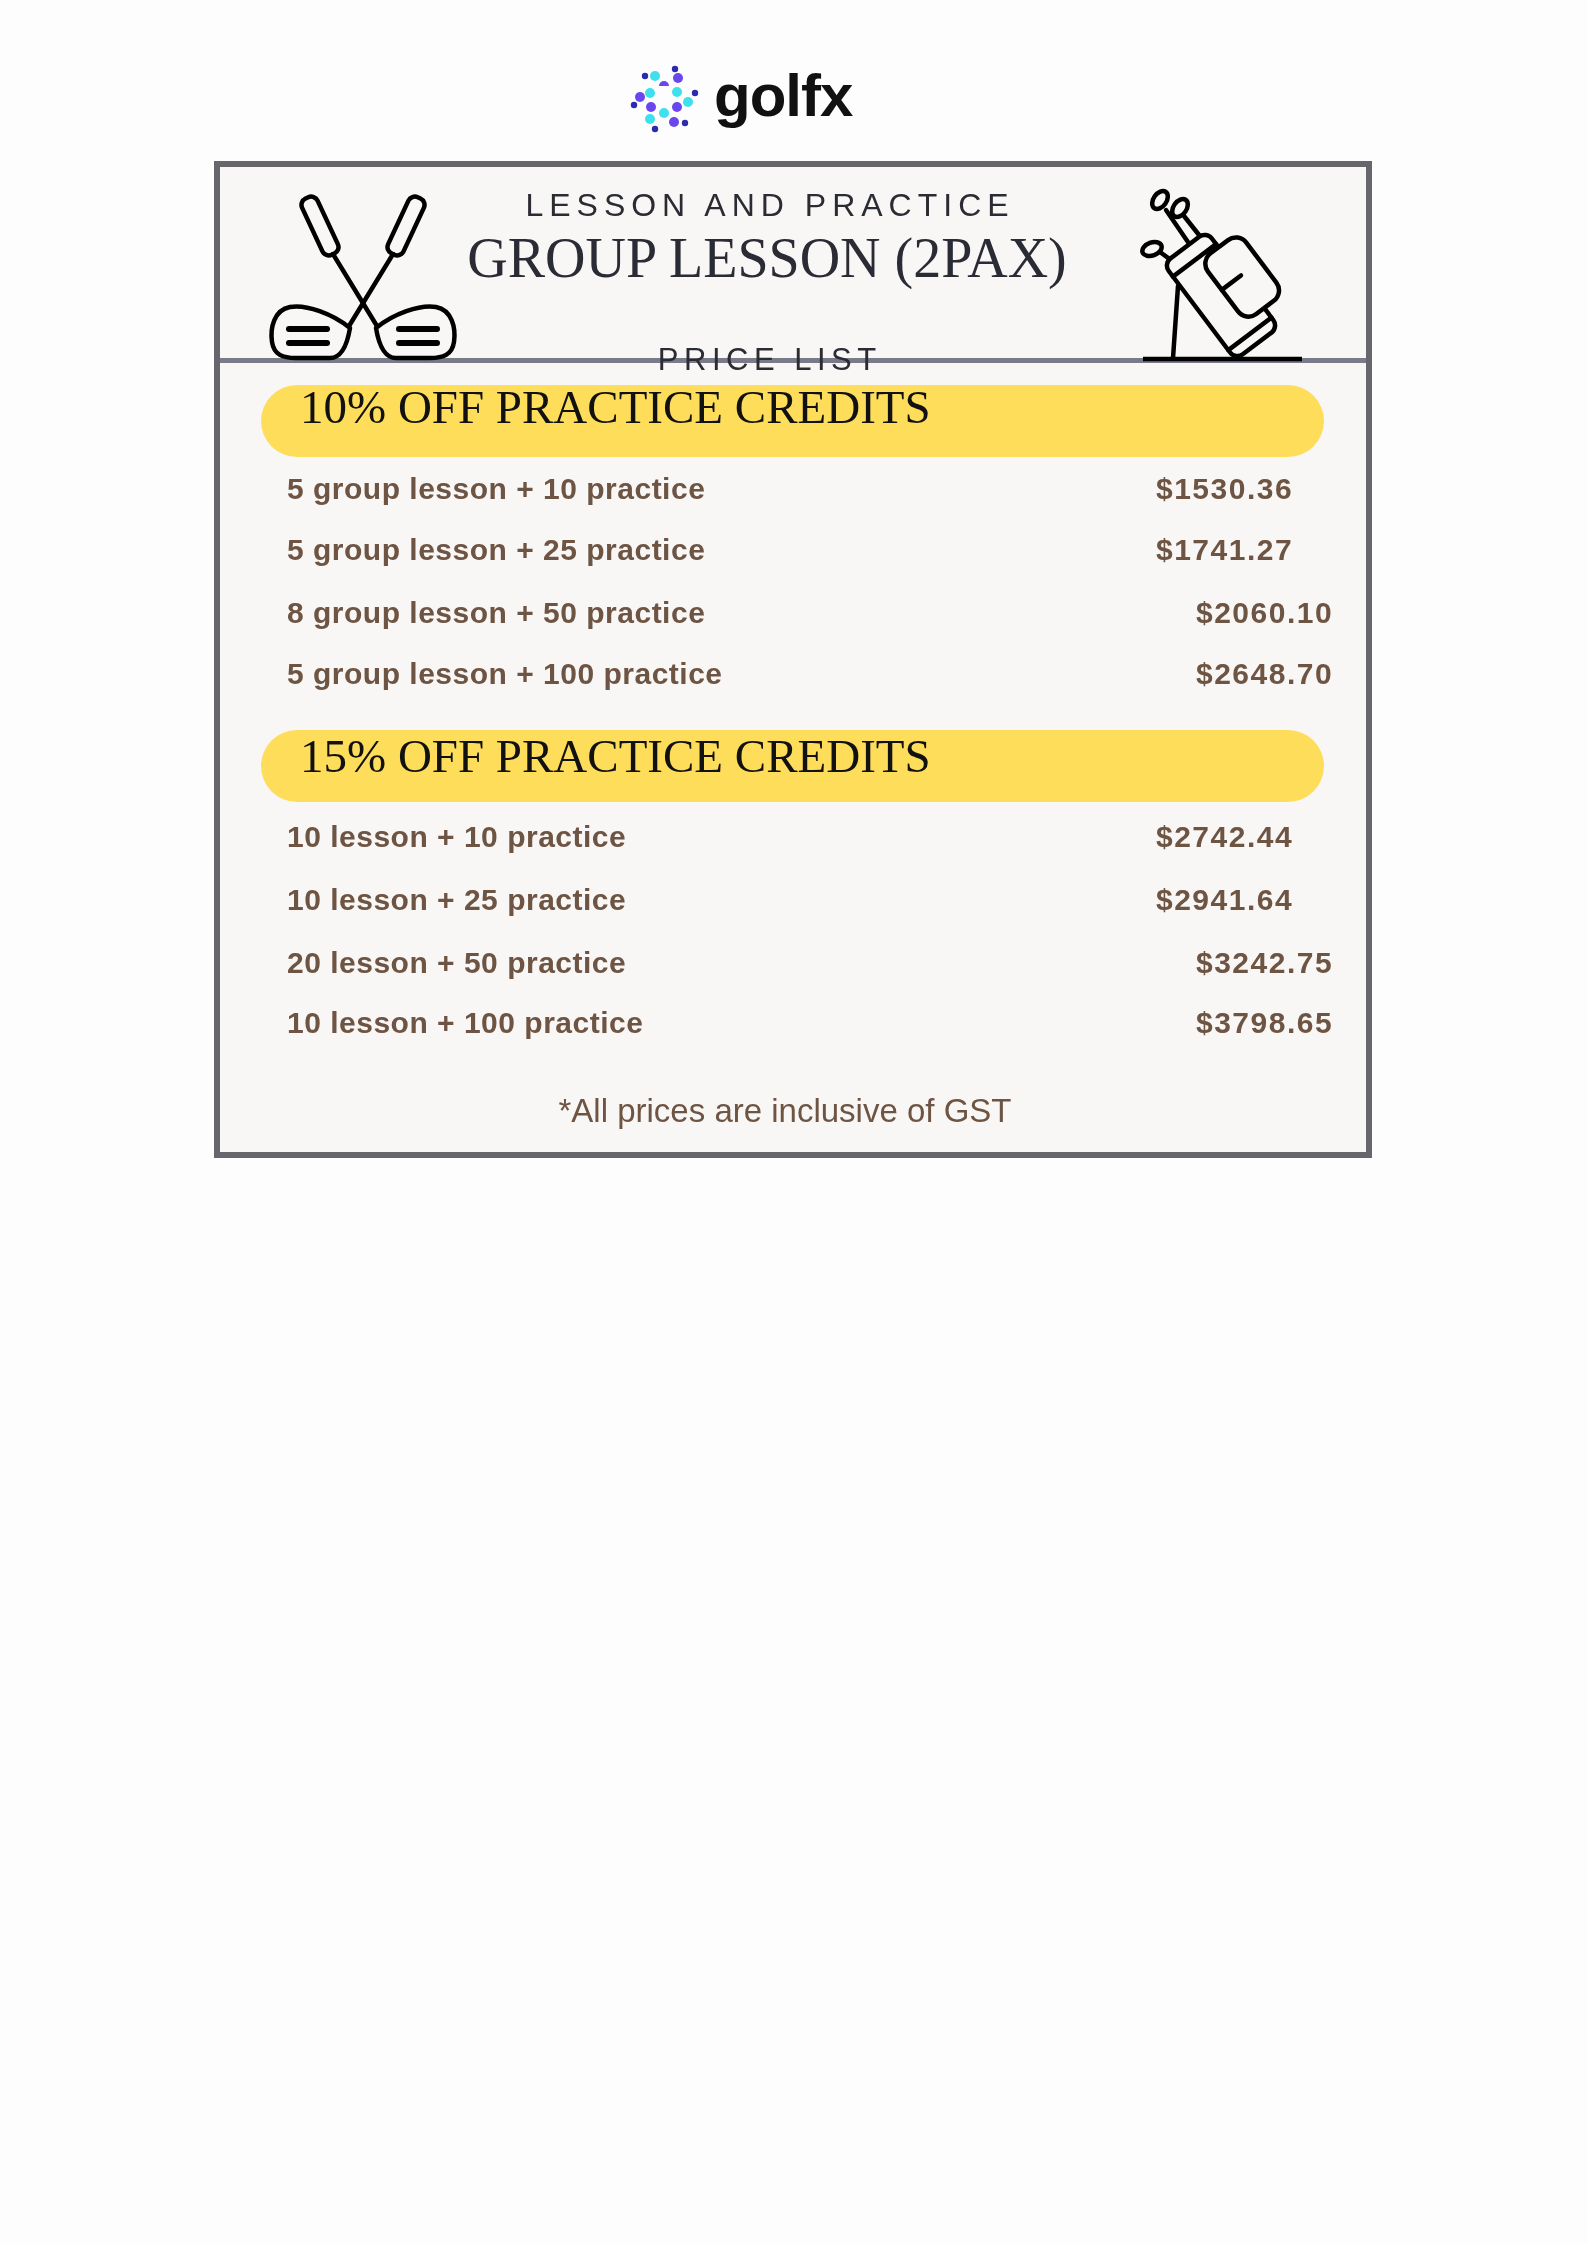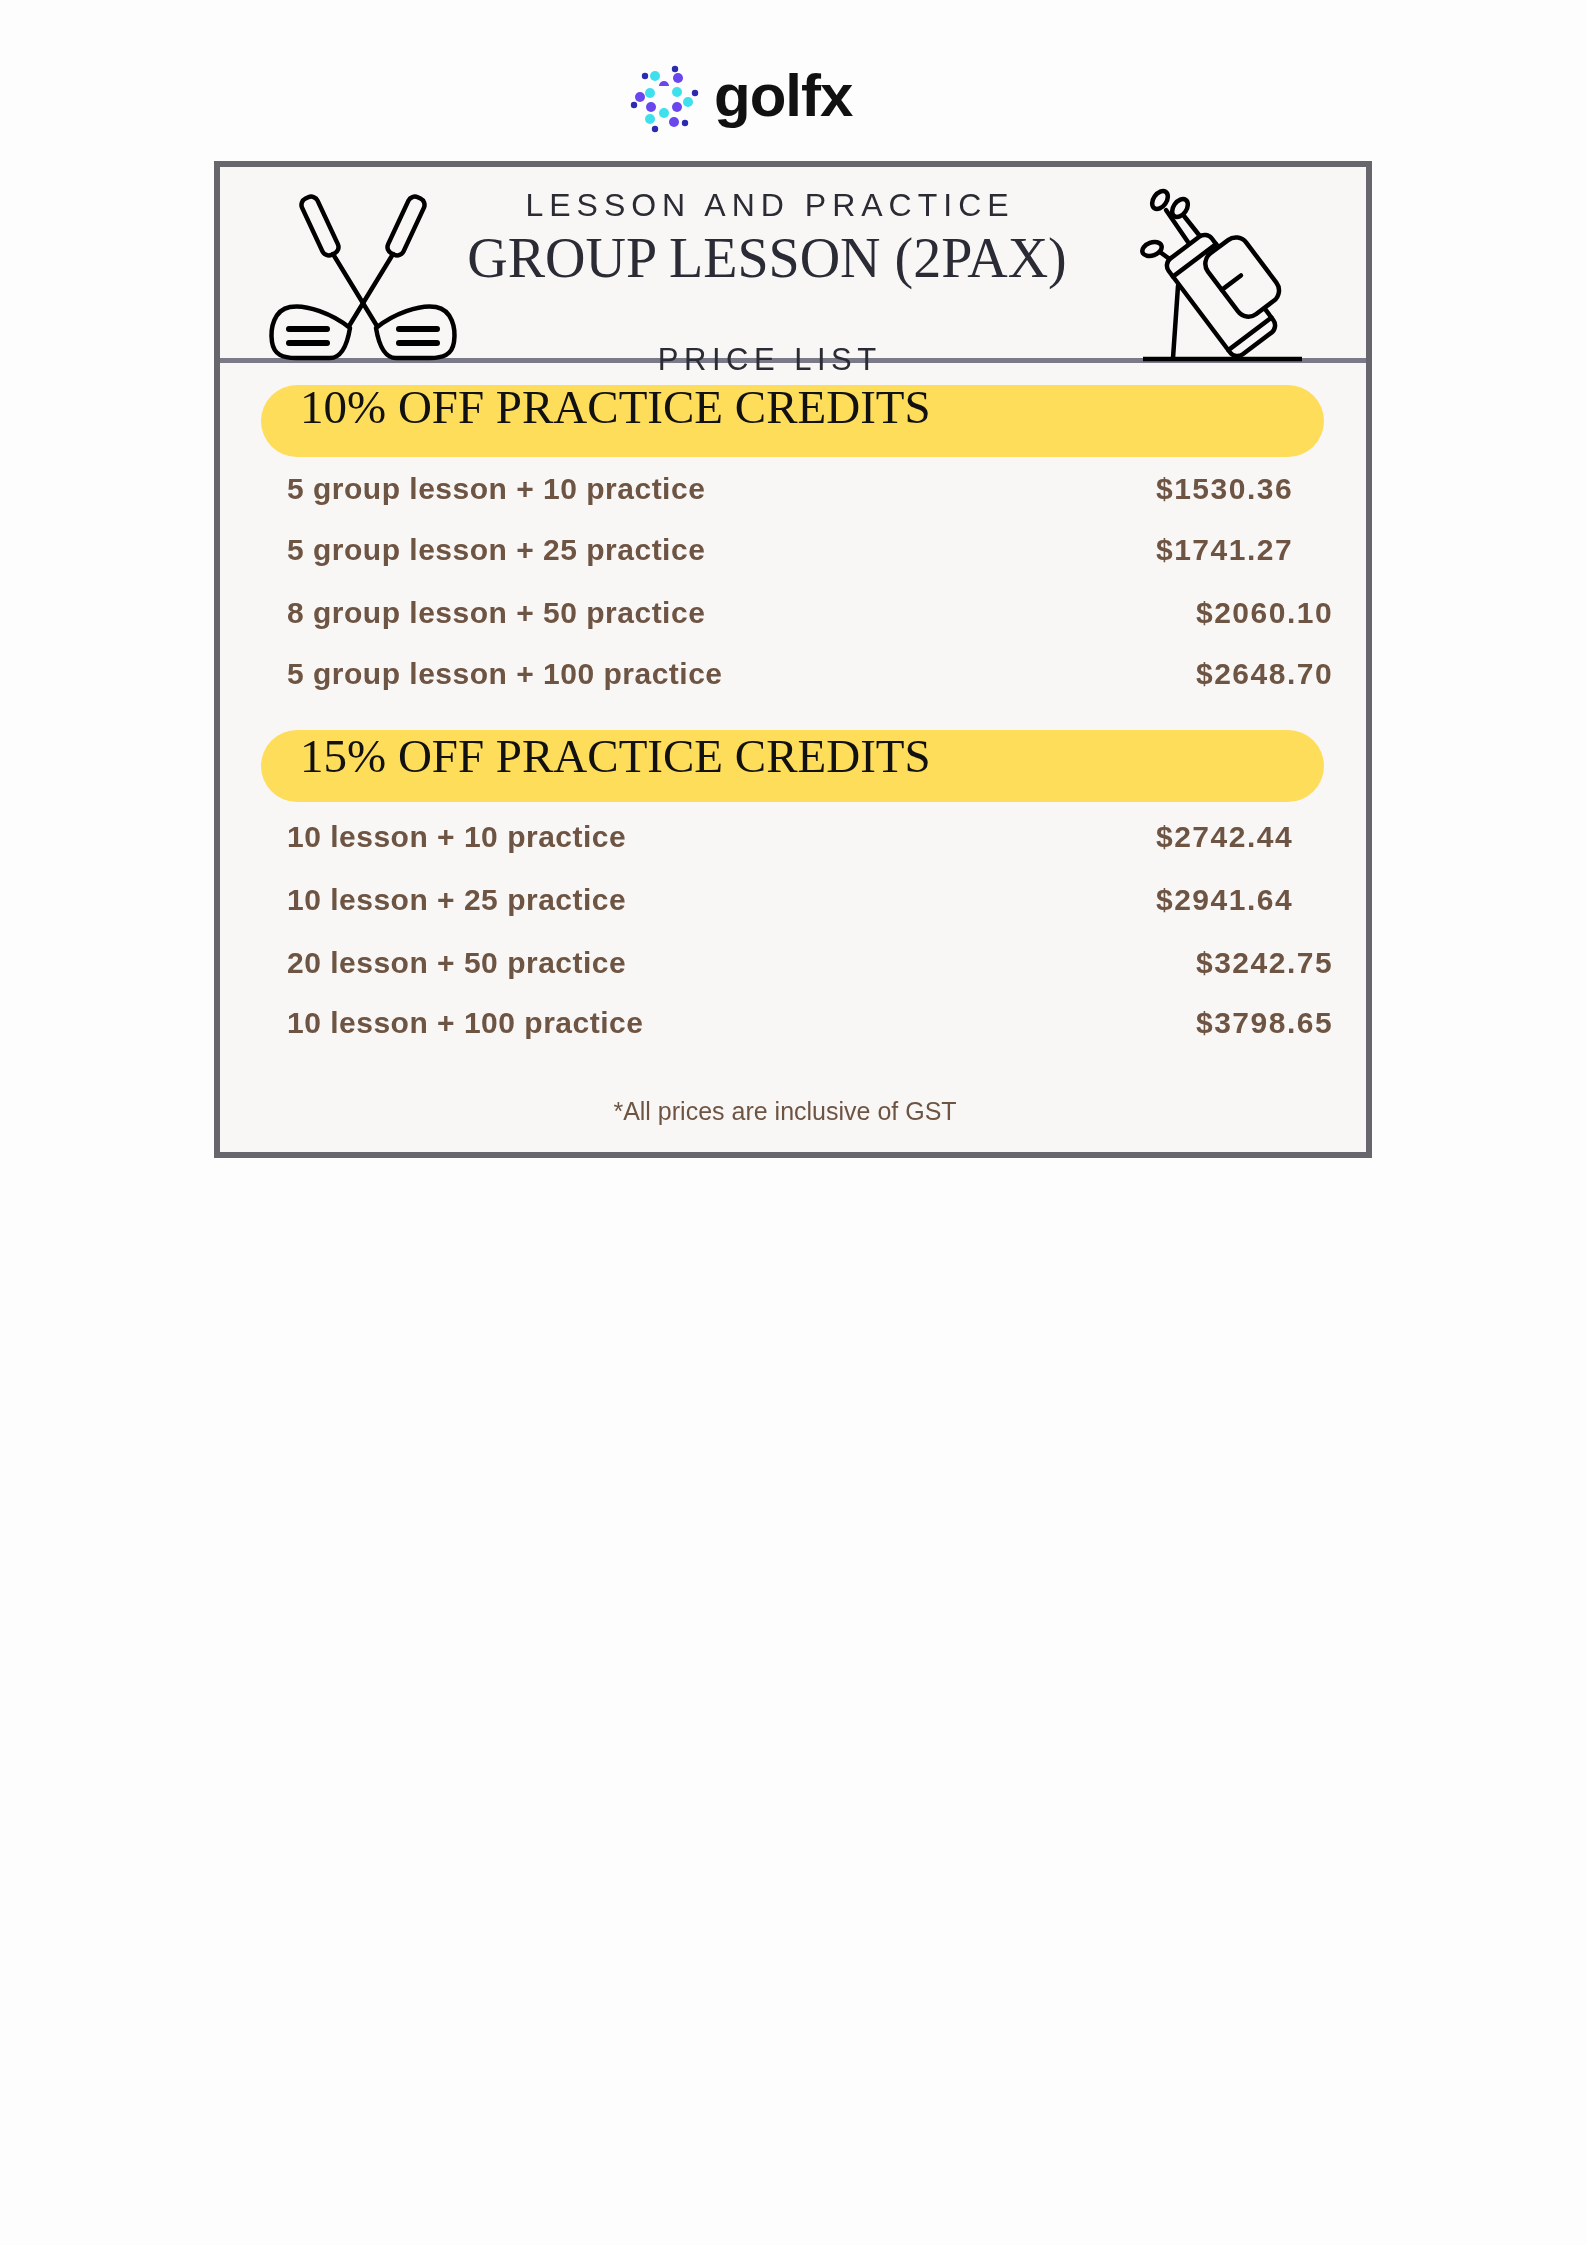--- a/index.html
+++ b/index.html
@@ -98,21 +98,21 @@
     }
     .row-label { left: 287px; letter-spacing: 0.5px; }
     .row-price { letter-spacing: 1.5px; }
     .p-a { left: 1156px; }
     .p-b { left: 1160px; margin-left: 36px; }
 
     .footnote {
       left: 206px; width: 1158px; top: 1099px;
       text-align: center;
       font-family: "Liberation Sans", sans-serif;
-      font-size: 25px; line-height: 24.5px;
+      font-size: 33px; line-height: 24.5px;
       color: #6e5443;
       white-space: nowrap;
     }
   </style>
 </head>
 <body>
 
 <svg class="abs logo-icon" width="85" height="80" viewBox="625 60 85 80">
   <g fill="#2b2bb0">
     <circle cx="675" cy="69" r="3.2"></circle>

